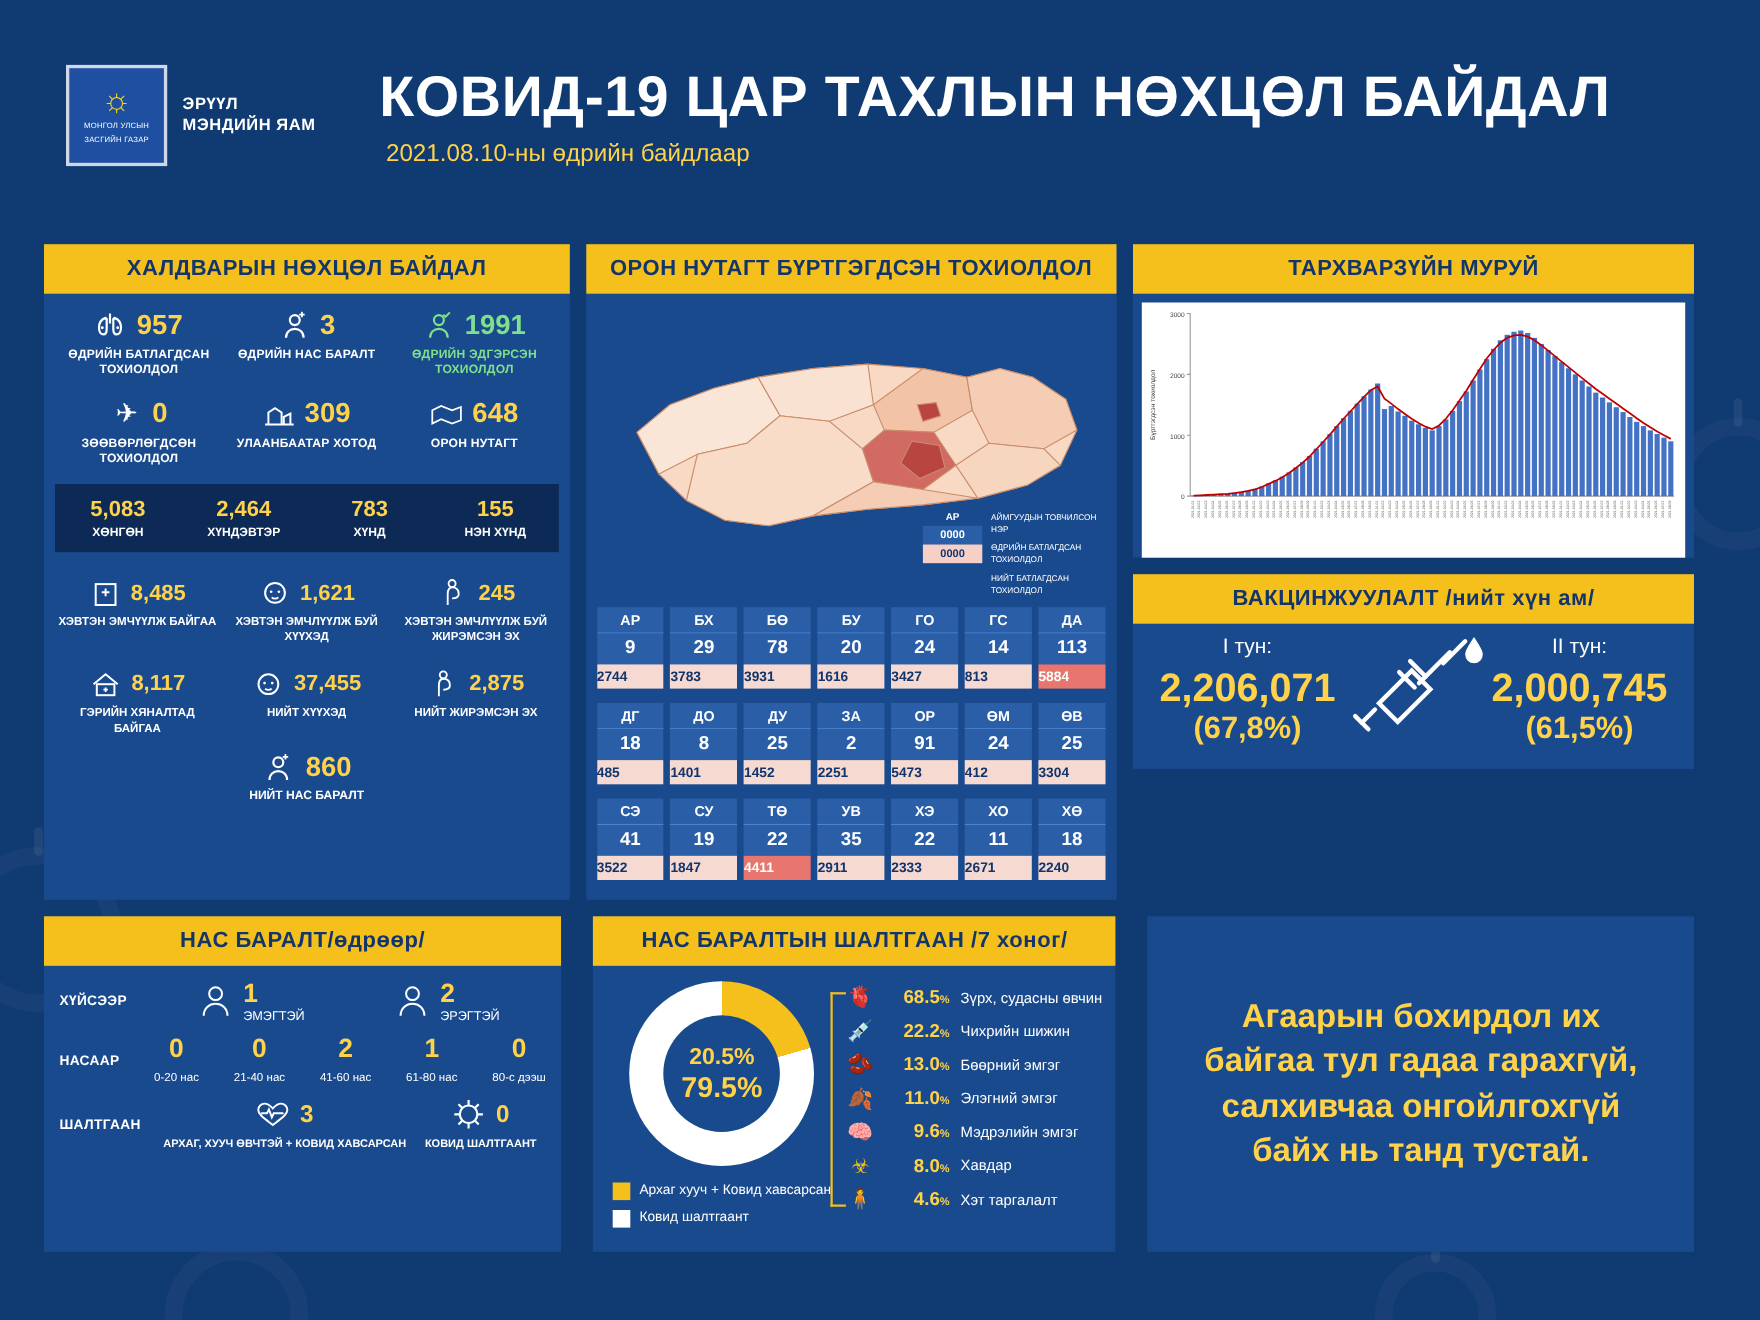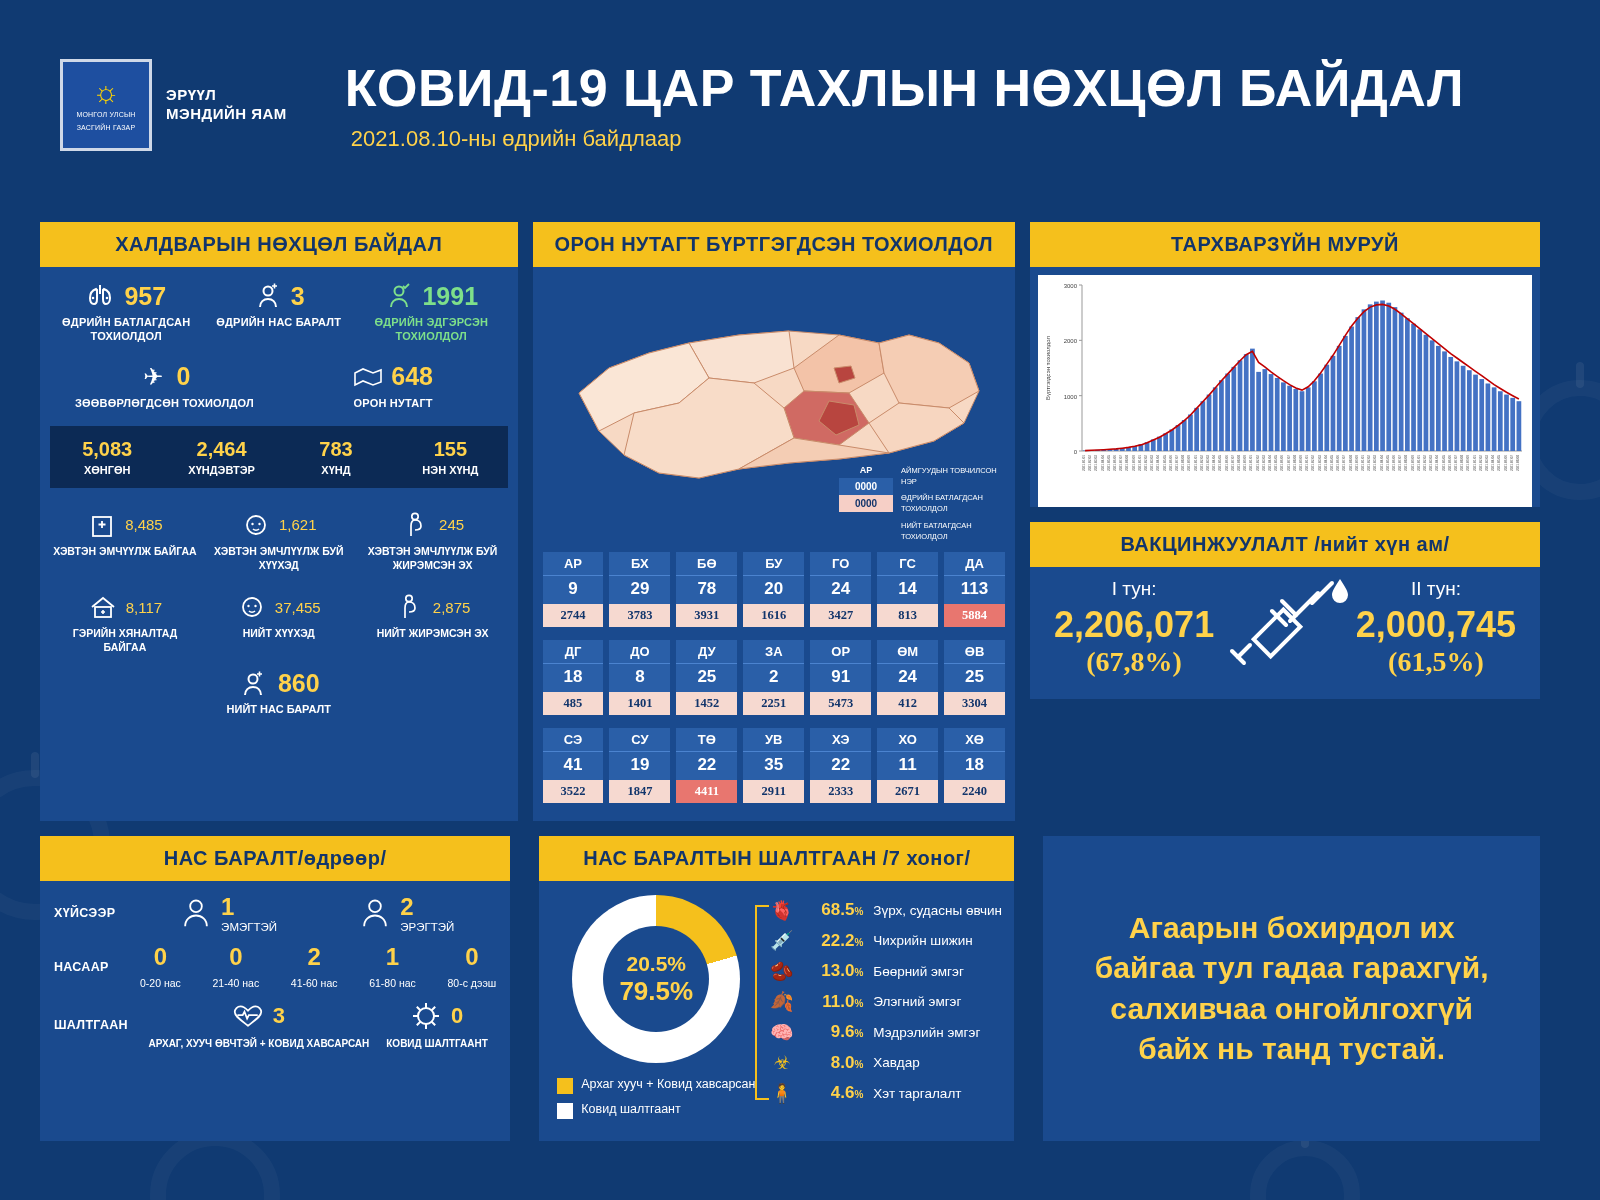--- a/index.html
+++ b/index.html
@@ -51,21 +51,21 @@
   .stat .cap { font-size: 11px; line-height:1.3; margin-top: 4px; font-weight: bold; letter-spacing:.2px;}
   .stat .cap.green { color: #7ee08a; }
   .ico { width: 30px; height: 30px; display:inline-flex; align-items:center; justify-content:center; font-size: 24px; color:#fff; }
   .darkbar { background: #0c2a55; margin: 12px 10px; display:flex; padding: 12px 0; }
   .darkbar .c { flex:1; text-align:center; }
   .darkbar .n { font-size: 20px; font-weight: bold; color:#ffd24a; }
   .darkbar .t { font-size: 11px; font-weight: bold; margin-top: 3px; }
   .hosp { display:flex; padding: 4px 8px 0 8px; }
   .hosp .cell { flex:1; text-align:center; padding: 6px 2px 10px 2px; }
   .hosp .line { display:flex; align-items:center; justify-content:center; gap:8px; }
-  .hosp .n { font-size: 15px; font-weight: normal; color:#ffd24a; }
+  .hosp .n { font-size: 20px; font-weight: bold; color:#ffd24a; }
   .hosp .t { font-size: 10.5px; font-weight:bold; line-height:1.35; margin-top:4px; }
   .deaths-total { text-align:center; padding: 4px 0 18px 0; }
   .deaths-total .line { display:flex; align-items:center; justify-content:center; gap:10px; }
   .deaths-total .n { font-size: 25px; font-weight:bold; color:#ffd24a; }
   .deaths-total .t { font-size: 11px; font-weight:bold; margin-top:4px; }
 
   
   .map-area { height: 285px; position: relative; padding: 6px; }
   .map-legend { position:absolute; right: 14px; bottom: 10px; display:flex; gap:8px; align-items:flex-start; }
   .legend-col { text-align:center; }
@@ -74,32 +74,32 @@
   .chip-blue { background:#ffffff; color:#12356b; }
   .chip-pink { background:#f6cfc6; color:#12356b; }
   .legend-txt { font-size: 7.5px; line-height:1.5; text-align:left; max-width: 100px; }
   .prov-table { padding: 0 10px 14px 10px; }
   .prov-row { display:flex; gap: 6px; margin-bottom: 4px; }
   .prov-cell { flex:1; }
   .prov-code {
     background:#2a5fa8; border-bottom:1px solid #4b83cf; text-align:center; font-size: 13px; font-weight:bold; padding: 4px 0;
   }
   .prov-num { background:#2a5fa8; text-align:center; font-size: 17px; font-weight:bold; padding: 3px 0 5px 0; }
-  .prov-tot { background:#f6d9d0; color:#12356b; text-align:center; font-size: 12.5px; font-weight:bold; padding: 4px 0; font-family: Liberation Serif, serif; }
+  .prov-tot { background:#f6d9d0; color:#12356b; font-size: 12.5px; font-weight:bold; padding: 4px 0; }
   .prov-tot.hl { background:#e8766f; color:#ffffff; }
   .prov-gap { height: 9px; }
 
   
   .curve-box { background:#ffffff; margin: 8px; height: 232px; position:relative; }
   .vacc { padding: 6px 10px 16px 10px; position:relative; }
   .vacc-row { display:flex; align-items:center; justify-content:space-between; padding: 0 14px; }
   .vacc-col { text-align:center; }
   .vacc-col .lbl { font-size: 19px; color:#ffffff; margin-bottom: 4px; }
   .vacc-col .val { font-size: 36px; font-weight:bold; color:#ffd24a; line-height:1.15; }
-  .vacc-col .pct { font-size: 28px; font-weight:bold; color:#ffd24a;font-family:Liberation Serif, serif; }
+  .vacc-col .pct { font-size: 28px; font-weight:bold; color:#ffd24a; }
   .syringe { width: 130px; height: 110px; position:relative; }
 
   
   .row2 { display:flex; gap: 29px; margin-top: 15px; }
   .deaths-day { padding: 12px 14px 10px 14px; }
   .dd-row { display:flex; align-items:center; margin-bottom: 10px; }
   .dd-label { width: 86px; font-size: 12.5px; font-weight:bold; letter-spacing:.3px; }
   .dd-body { flex:1; display:flex; align-items:center; }
   .gender { display:flex; align-items:center; gap: 10px; flex:1; justify-content:center; }
   .gender .n { font-size: 24px; font-weight:bold; color:#ffd24a; }
@@ -216,20 +216,31 @@
         </div>
       </div>
 
       <div class="statgrid">
         <div class="stat">
           <div class="line">
             <span class="ico">✈</span>
             <span class="num">0</span>
           </div>
           <div class="cap">ЗӨӨВӨРЛӨГДСӨН ТОХИОЛДОЛ</div>
+        </div>
+        <div class="stat">
+          <div class="line">
+            <span class="ico">
+              <svg width="30" height="22" viewBox="0 0 30 22">
+                  <path d="M2 20h26M5 20V9l6-4 6 4v11M19 20v-7l6-3v10" fill="none" stroke="#fff" stroke-width="1.8"></path>
+                </svg>
+            </span>
+            <span class="num">309</span>
+          </div>
+          <div class="cap">УЛААНБААТАР ХОТОД</div>
         </div>
         <div class="stat">
           <div class="line">
             <span class="ico">
               <svg width="30" height="20" viewBox="0 0 30 20">
                   <path d="M2 6l8-4 10 4 8-3v12l-8 3-10-4-8 4z" fill="none" stroke="#fff" stroke-width="1.6"></path>
                 </svg>
             </span>
             <span class="num">648</span>
           </div>

